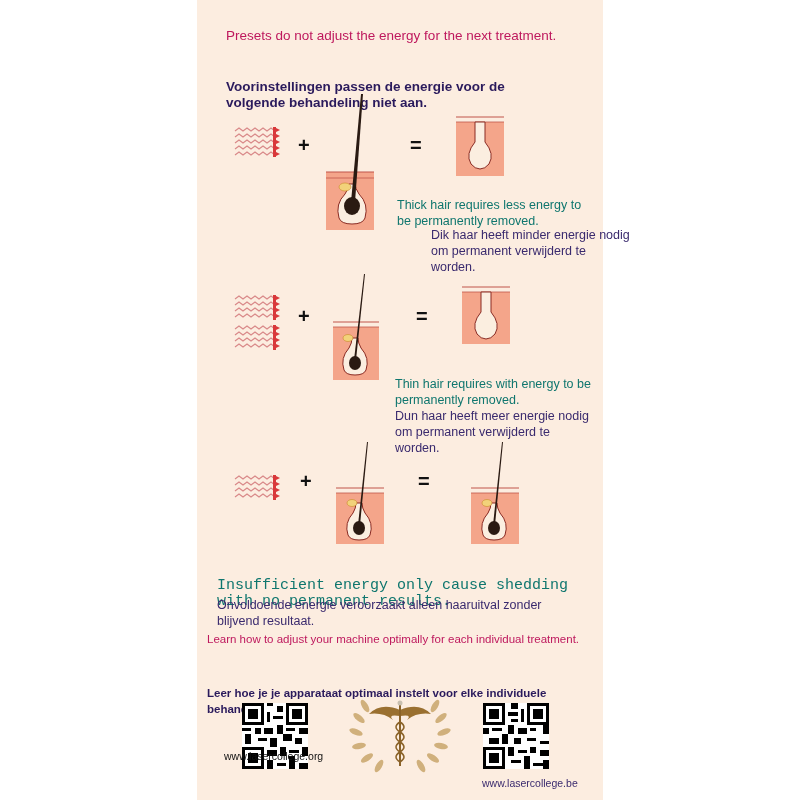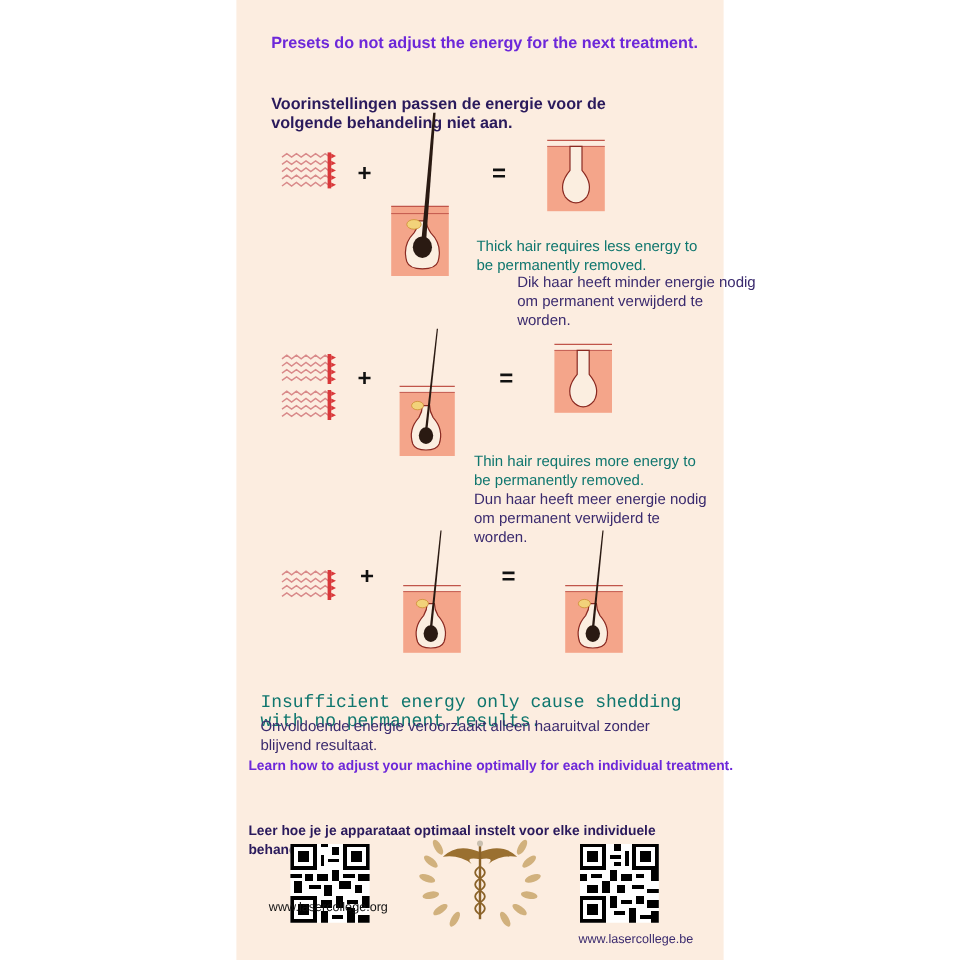--- a/index.html
+++ b/index.html
@@ -1,19 +1,19 @@
 <!DOCTYPE html>
 <html><head>
 <meta charset="utf-8">
 <style>
   html, body { margin:0; padding:0; background:#ffffff; }
   body { width:800px; height:800px; position:relative; overflow:hidden; font-family:"Liberation Sans", sans-serif; }
   .panel { position:absolute; left:197px; top:0; width:406px; height:800px; background:#fcede0; }
   .abs { position:absolute; }
-  .t-bold-en { font-weight:bold; color:#6d28d9; }
+  .t-bold-en { font-weight:normal; color:#be185d; }
   .t-bold-nl { font-weight:bold; color:#2a1a5c;margin-top:32px; }
   .t-en { color:#0f766e; }
   .t-nl { color:#3a2a6e; }
   .txt { line-height:16px; }
   .op { font-weight:bold; font-size:20px; color:#111; }
   svg { display:block; }
 </style>
 </head>
 <body>
 
@@ -113,21 +113,21 @@
 </div>
 <div class="abs op" style="left:416px;top:305px;">=</div>
 <div class="abs" style="left:461px;top:285px;">
   <svg width="50" height="60" viewBox="0 0 50 60">
     <line x1="1" y1="2" x2="49" y2="2" stroke="#c0554a" stroke-width="1"></line>
     <rect x="1" y="7" width="48" height="52" fill="#f4a58a"></rect>
     <line x1="1" y1="7" x2="49" y2="7" stroke="#c0554a" stroke-width="0.8"></line>
     <path d="M20 7 l0 20 q-10 12 -4 22 q4 5 9 5 q5 0 9 -5 q6 -10 -4 -22 l0 -20z" fill="#fbeee0" stroke="#8a2a22" stroke-width="1"></path>
   </svg>
 </div>
-<div class="abs txt t-en" style="left:395px;top:376px;width:200px;font-size:12.5px;">Thin hair requires more energy to be permanently removed.</div>
+<div class="abs txt t-en" style="left:395px;top:376px;width:200px;font-size:12.5px;">Thin hair requires with energy to be permanently removed.</div>
 <div class="abs txt t-nl" style="left:395px;top:408px;width:200px;font-size:12.5px;">Dun haar heeft meer energie nodig om permanent verwijderd te worden.</div>
 
 <div class="abs" style="left:233px;top:473px;">
   <svg width="48" height="32" viewBox="0 0 48 32">
     <g fill="none" stroke="#d98a8a" stroke-width="1.2">
       <path d="M2 6 l4 -3 l4 3 l4 -3 l4 3 l4 -3 l4 3 l4 -3 l4 3 l4 -3 l4 3"></path>
       <path d="M2 12 l4 -3 l4 3 l4 -3 l4 3 l4 -3 l4 3 l4 -3 l4 3 l4 -3 l4 3"></path>
       <path d="M2 18 l4 -3 l4 3 l4 -3 l4 3 l4 -3 l4 3 l4 -3 l4 3 l4 -3 l4 3"></path>
       <path d="M2 24 l4 -3 l4 3 l4 -3 l4 3 l4 -3 l4 3 l4 -3 l4 3 l4 -3 l4 3"></path>
     </g>

